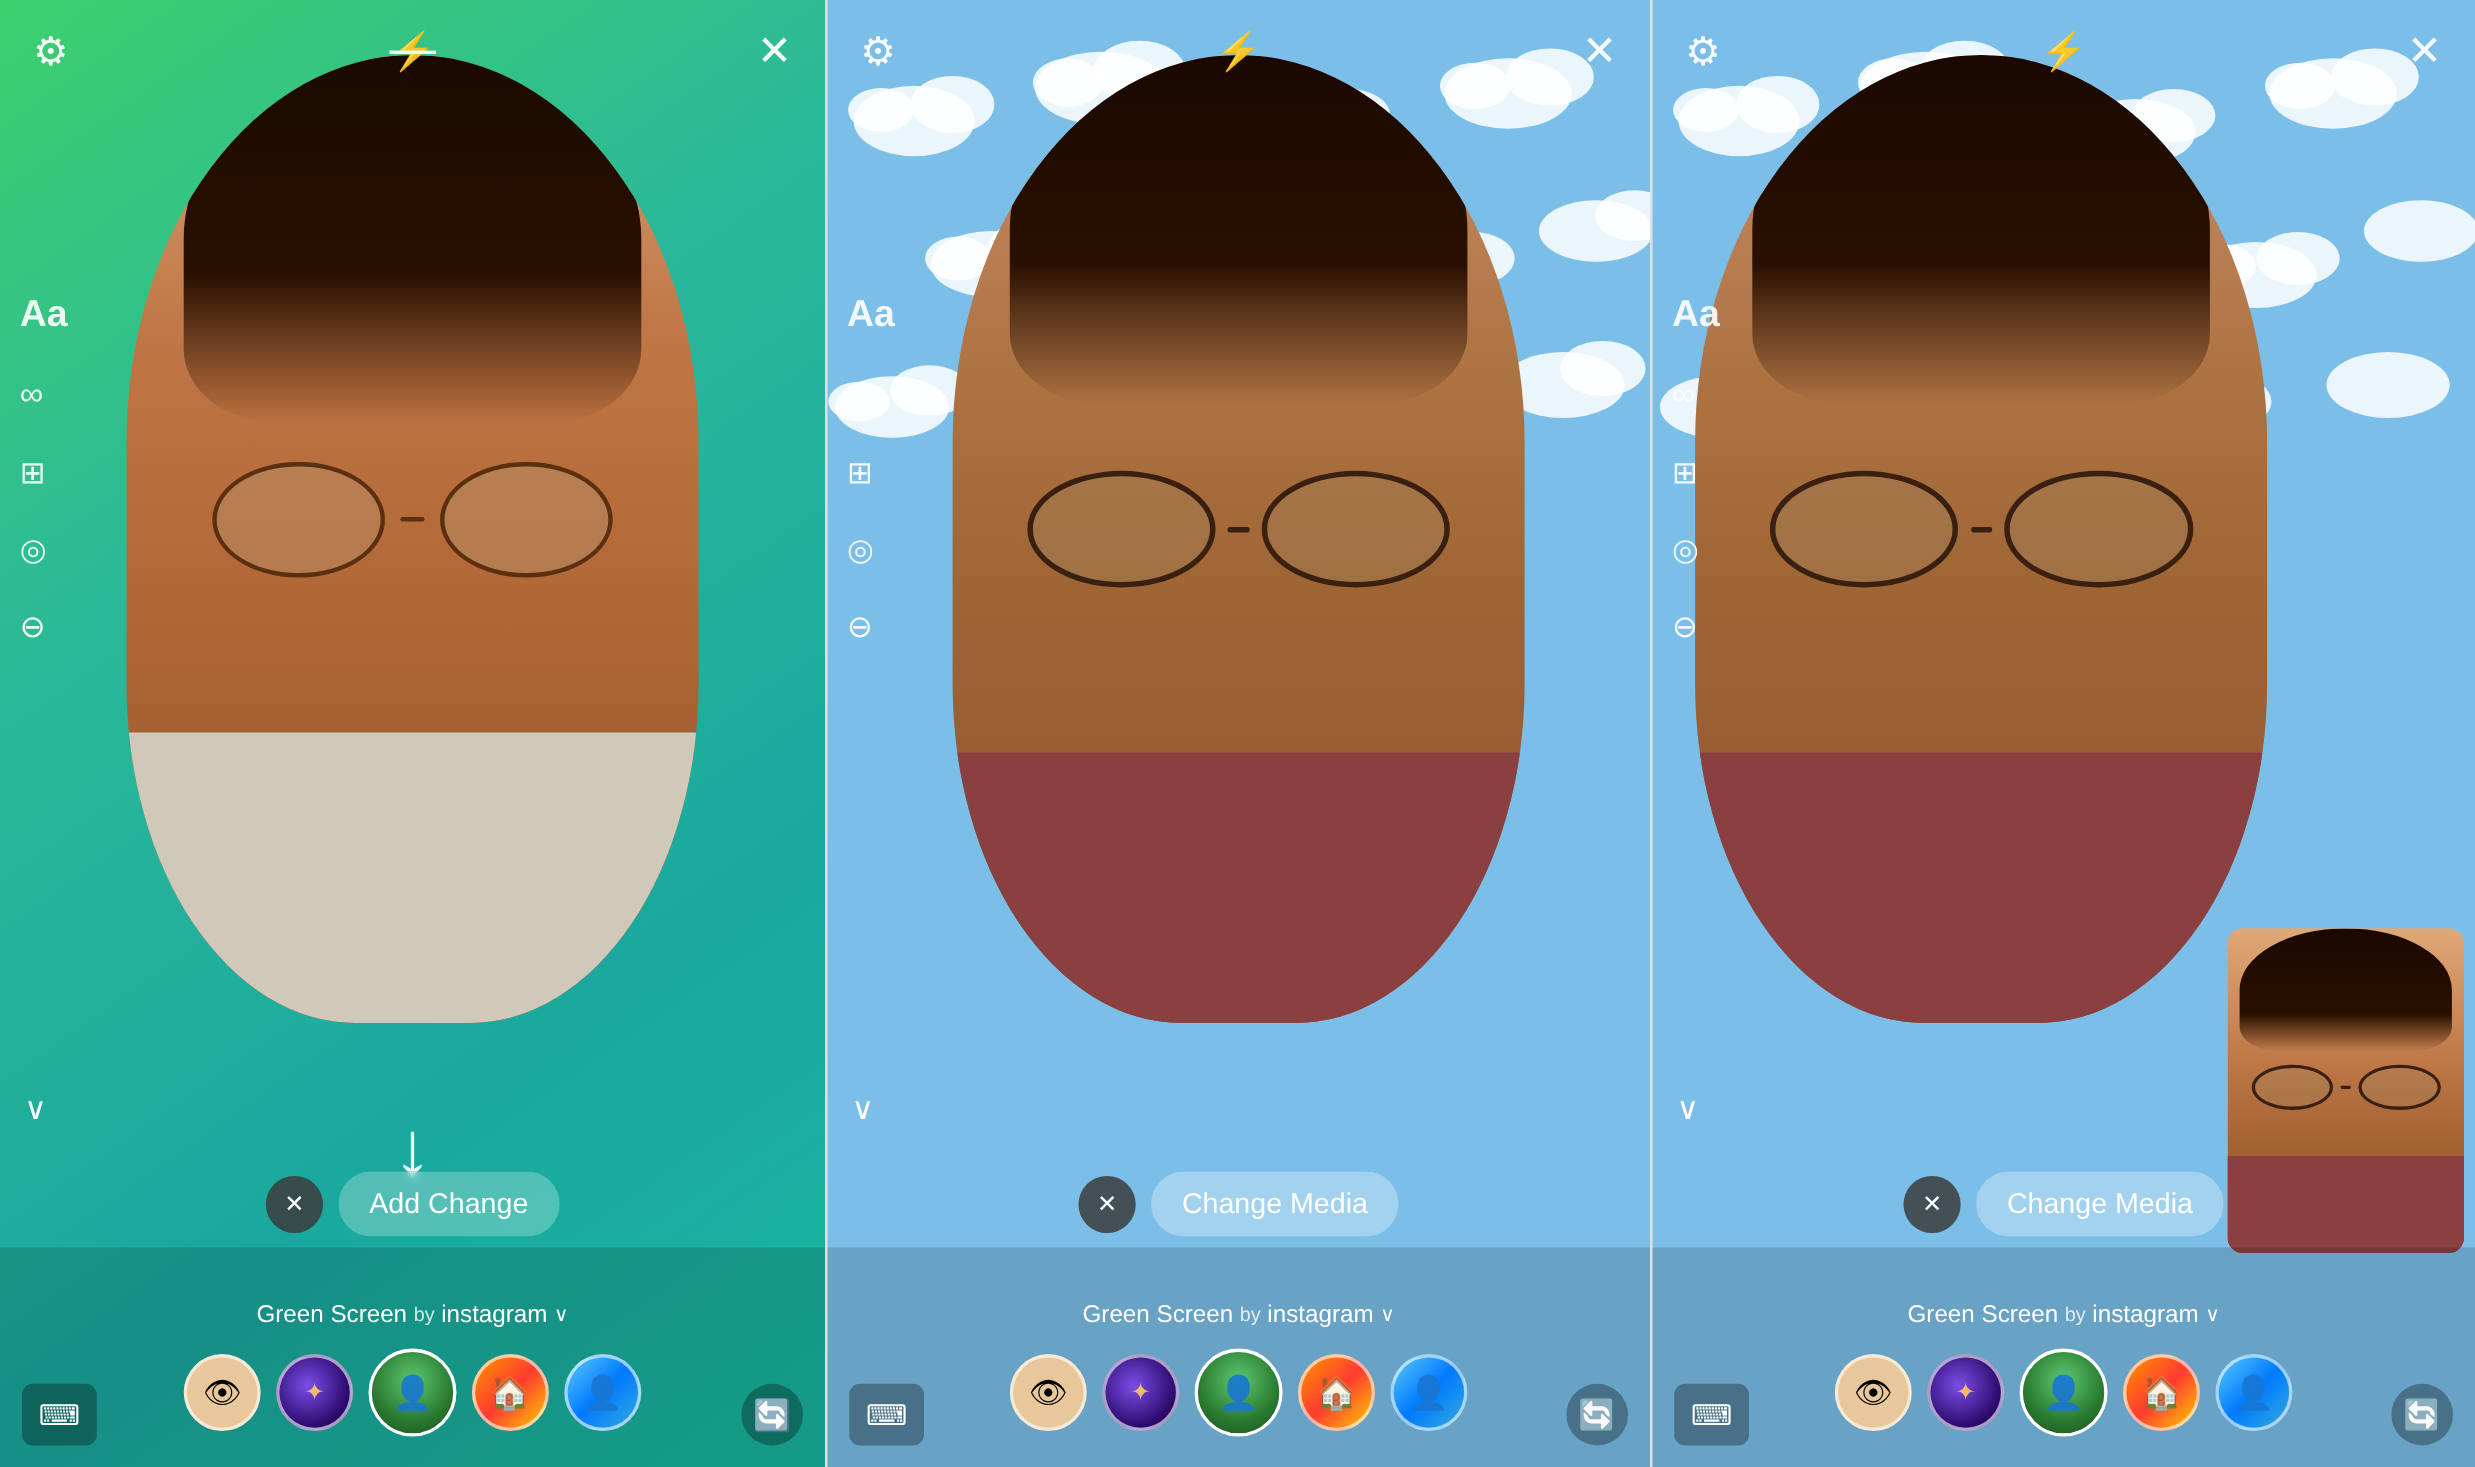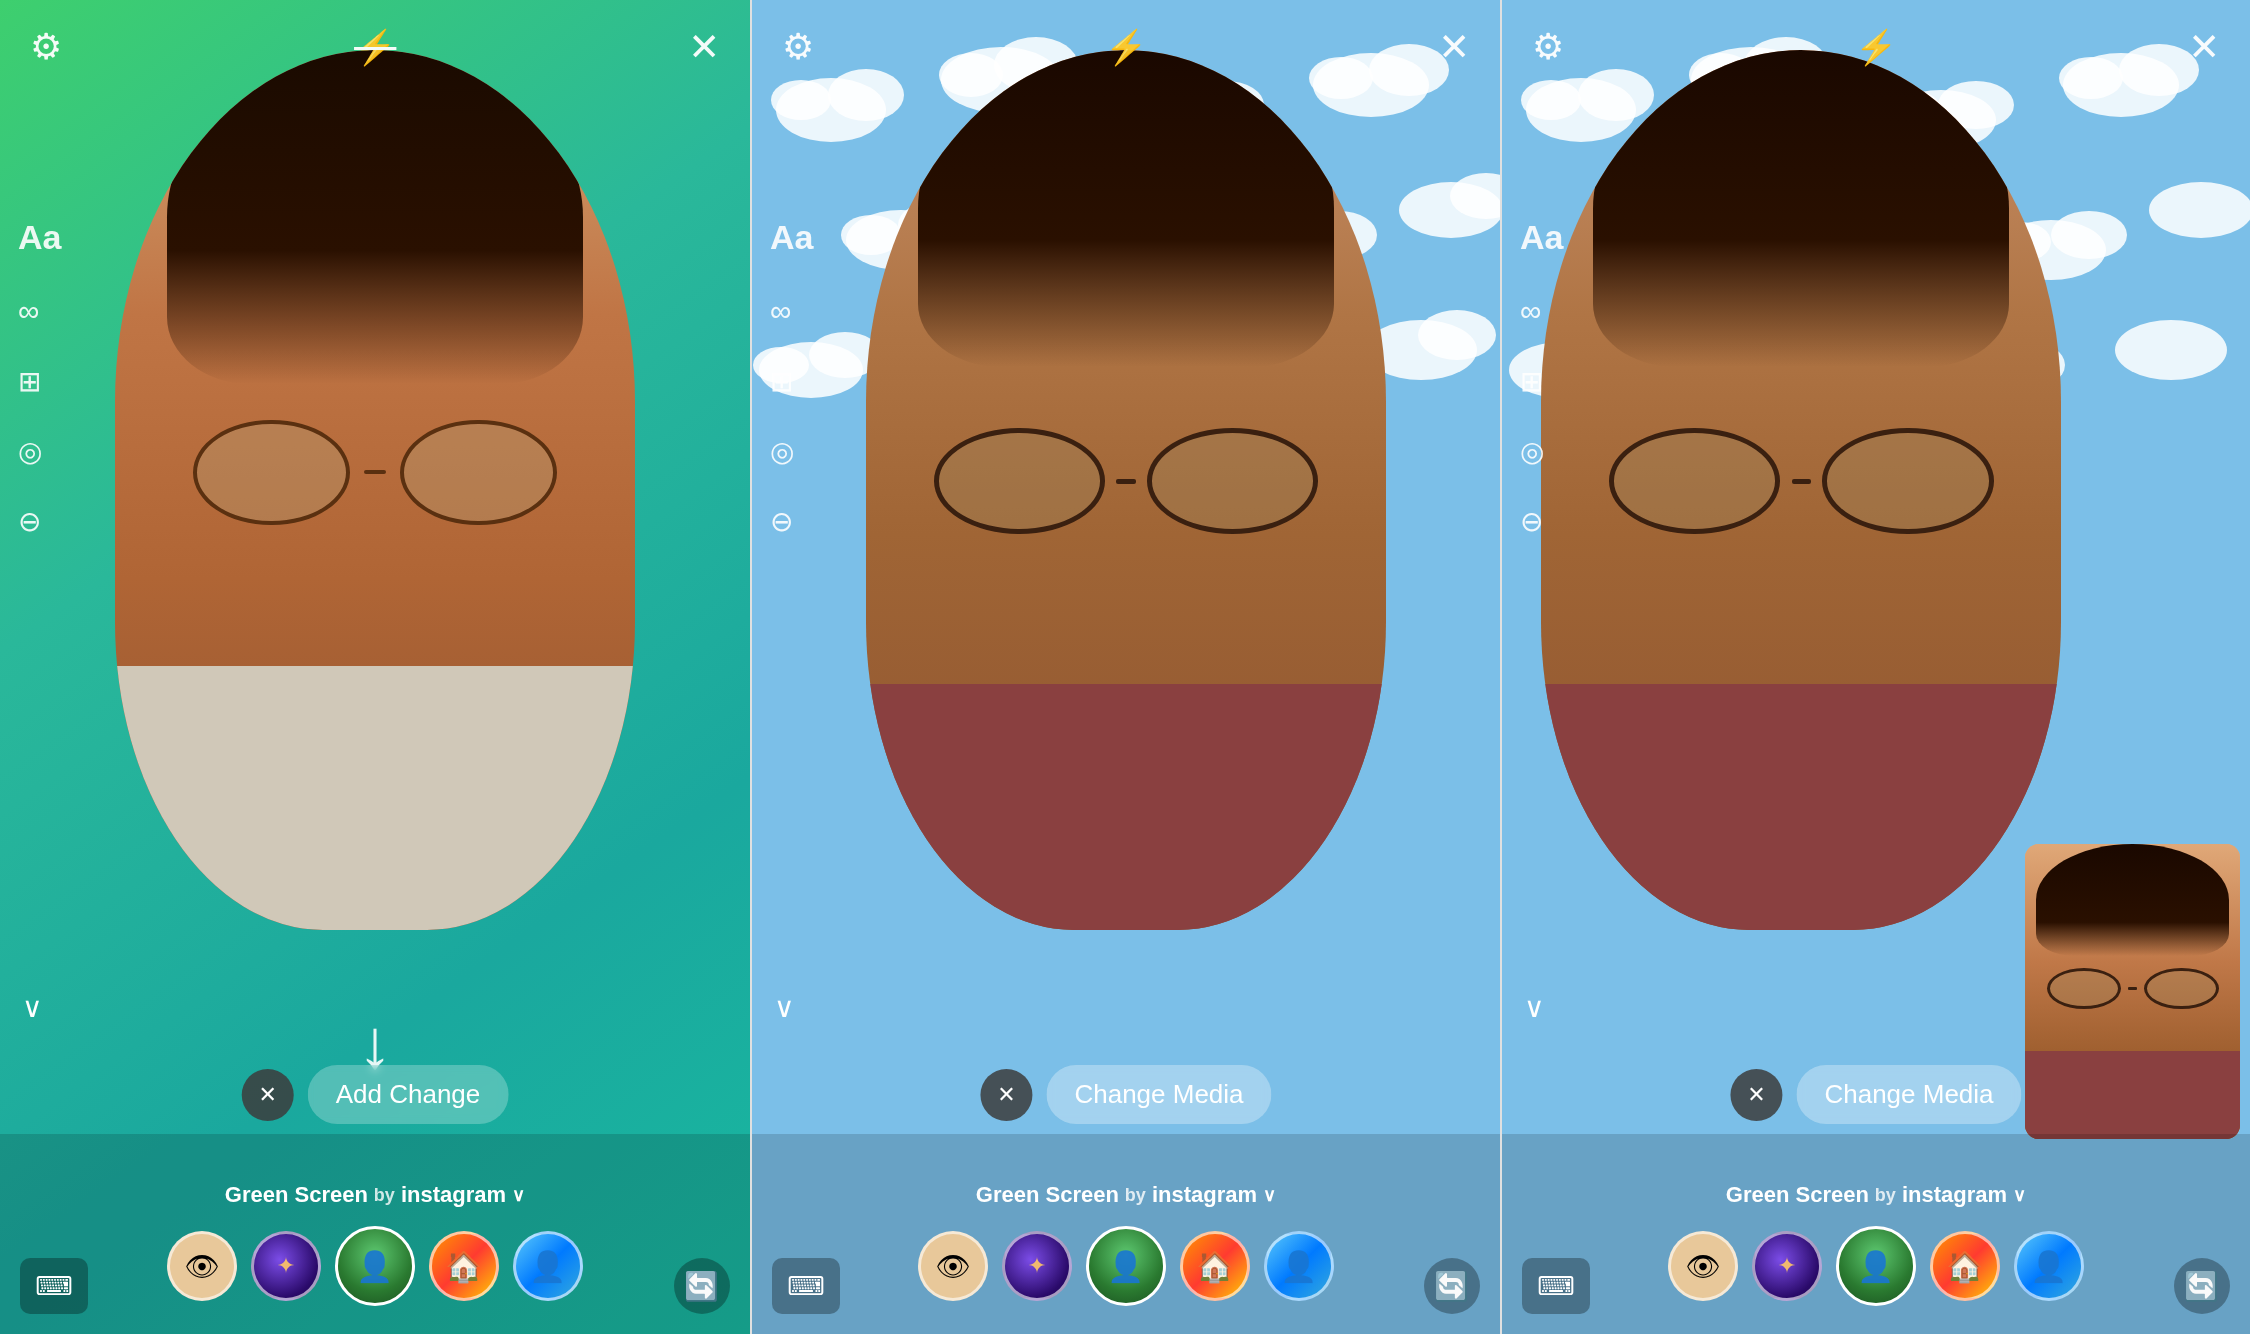--- a/index.html
+++ b/index.html
@@ -54,20 +54,21 @@
       color: white;
       font-size: 30px;
       line-height: 1;
       opacity: 0.9;
     }
 
     
     .aa-icon {
       font-size: 34px;
       font-weight: 600;
+      margin-top: 48px;
     }
 
     
     .chevron-down {
       position: absolute;
       left: 22px;
       bottom: 310px;
       color: white;
       font-size: 28px;
       z-index: 10;
@@ -85,21 +86,21 @@
       flex-direction: column;
       align-items: center;
       justify-content: flex-end;
       z-index: 10;
       padding-bottom: 10px;
     }
 
     .filter-label {
       color: white;
       font-size: 22px;
-      font-weight: 700;
+      font-weight: 400;
       margin-bottom: 18px;
       display: flex;
       align-items: center;
       gap: 6px;
     }
 
     .filter-row {
       display: flex;
       align-items: center;
       gap: 14px;

